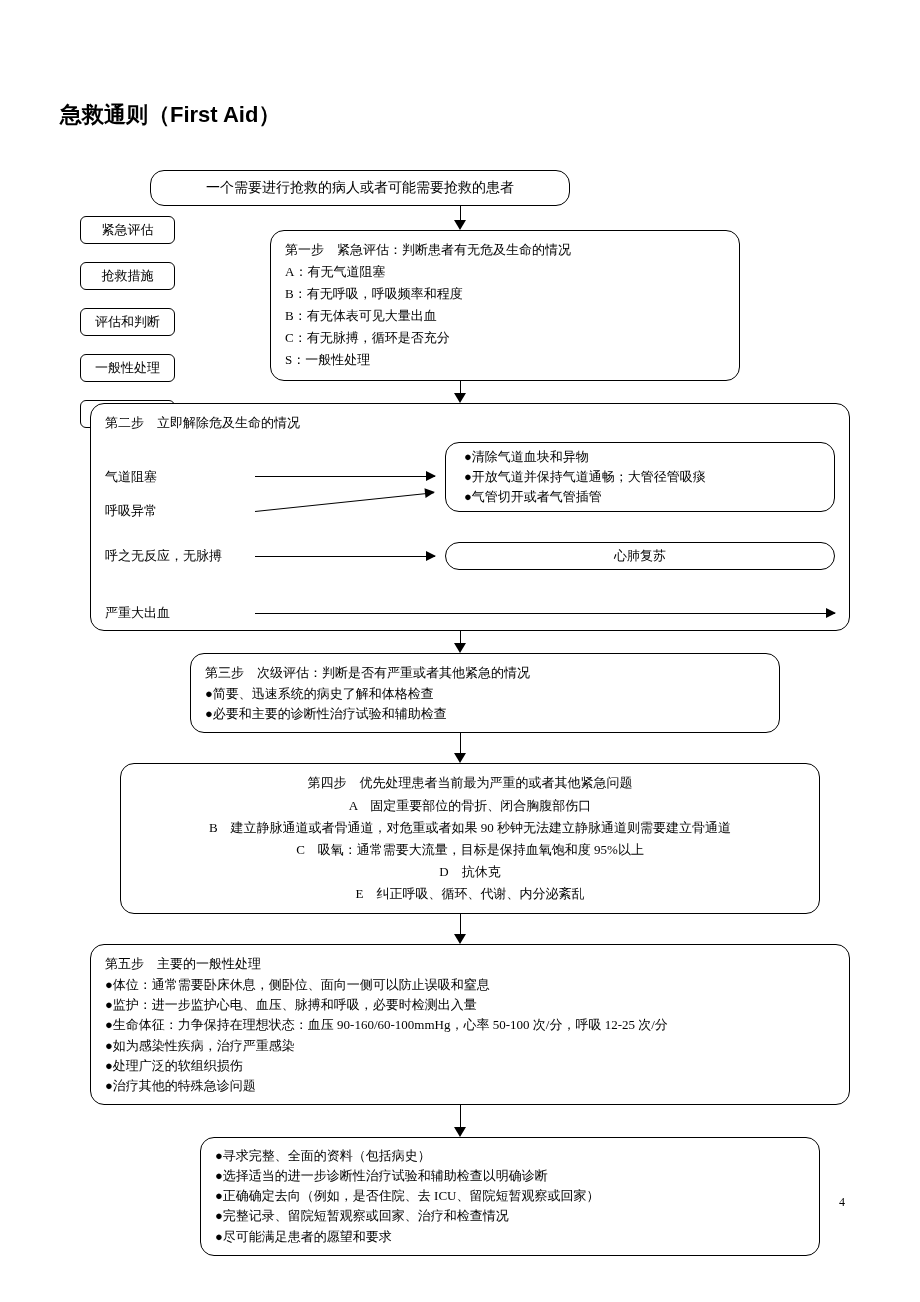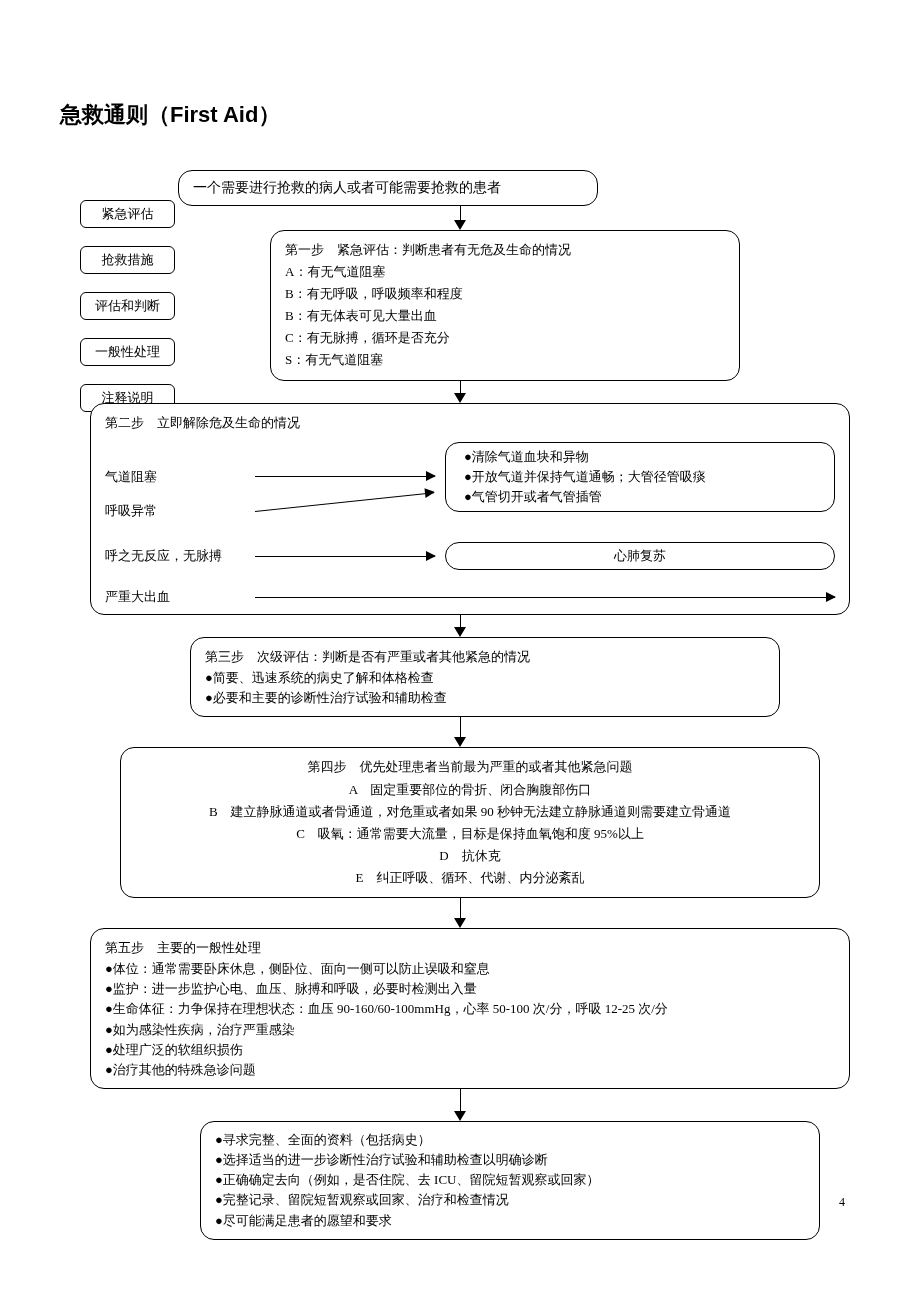--- a/index.html
+++ b/index.html
@@ -36,21 +36,21 @@
       border-radius: 6px;
       padding: 4px 12px;
       background: #fff;
       box-sizing: border-box;
       text-align: center;
       font-size: 13px;
     }
     .legend {
       position: absolute;
       left: 80px;
-      top: 200px;
+      top: 216px;
       display: flex;
       flex-direction: column;
       gap: 18px;
     }
     .legend .small-box {
       width: 95px;
       padding: 4px 8px;
     }
     .flow {
       position: relative;
@@ -138,21 +138,22 @@
     .full-col2 {
       margin-left: 60px;
       width: 700px;
       text-align: center;
     }
     .full-col3 {
       margin-left: 140px;
       width: 620px;
     }
     .center-box {
-      margin-left: 118px;
+      text-align: center;
+      margin-left: 90px;
       width: 420px;
     }
   </style>
 </head>
 <body>
 
 <div class="title">急救通则（First Aid）</div>
 <div class="page-num">4</div>
 
 <div class="legend">
@@ -172,21 +173,21 @@
     <div class="arrow-line-v" style="height:14px"></div>
     <div class="arrow-down"></div>
   </div>
 
   <div class="box main-col step-lines" style="width:470px;margin-left:210px;">
     <div>第一步　紧急评估：判断患者有无危及生命的情况</div>
     <div>A：有无气道阻塞</div>
     <div>B：有无呼吸，呼吸频率和程度</div>
     <div>B：有无体表可见大量出血</div>
     <div>C：有无脉搏，循环是否充分</div>
-    <div>S：有无气道阻塞</div>
+    <div>S：一般性处理</div>
   </div>
   <div class="connector-v">
     <div class="arrow-line-v" style="height:12px"></div>
     <div class="arrow-down"></div>
   </div>
 
   <div class="box full-col">
     <div class="step-title">第二步　立即解除危及生命的情况</div>
     <div class="step2-inner">
       <div class="step2-row">
@@ -205,21 +206,21 @@
         <div class="step2-arrow" style="transform:rotate(-6deg);transform-origin:left center;"></div>
         <div class="step2-right" style="height:1px;"></div>
       </div>
       <div class="step2-row" style="margin-top:14px;">
         <div class="step2-label">呼之无反应，无脉搏</div>
         <div class="step2-arrow"></div>
         <div class="step2-right">
           <div class="box center">心肺复苏</div>
         </div>
       </div>
-      <div class="step2-row" style="margin-top:10px;">
+      <div class="step2-row" style="margin-top:26px;">
         <div class="step2-label">严重大出血</div>
         <div class="step2-arrow"></div>
       </div>
     </div>
   </div>
   <div class="connector-v">
     <div class="arrow-line-v" style="height:12px"></div>
     <div class="arrow-down"></div>
   </div>
 

